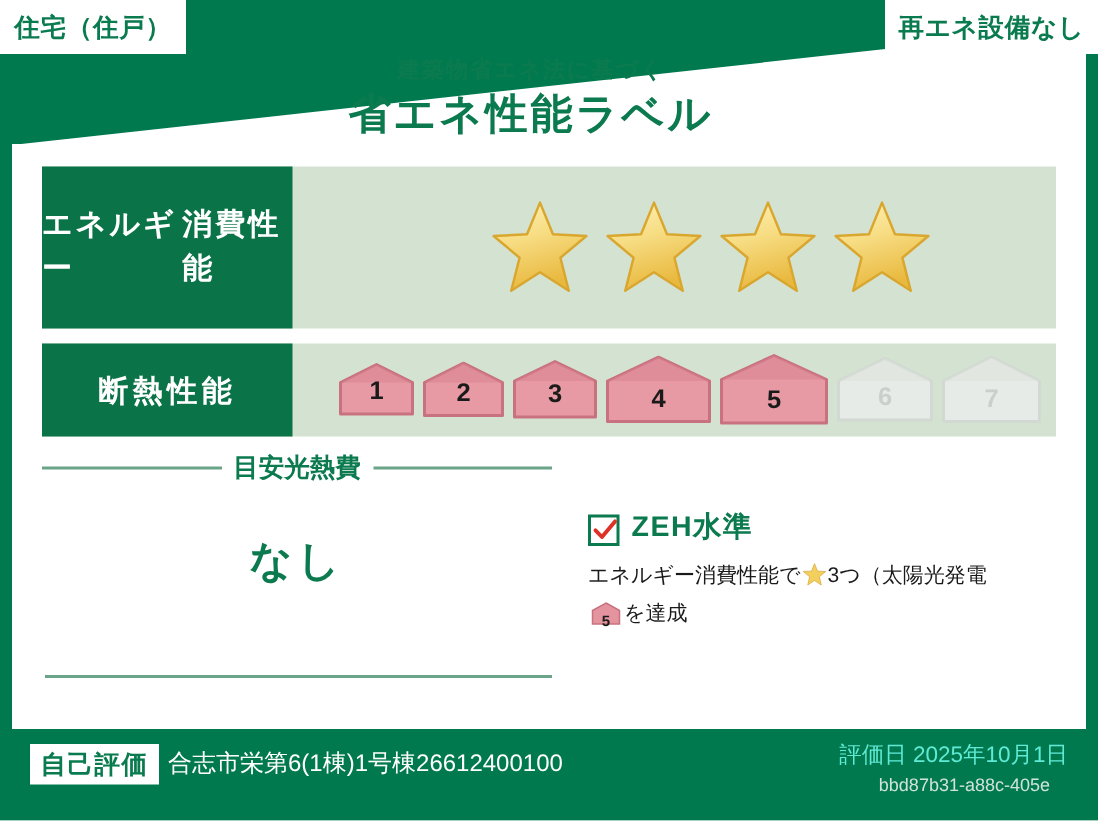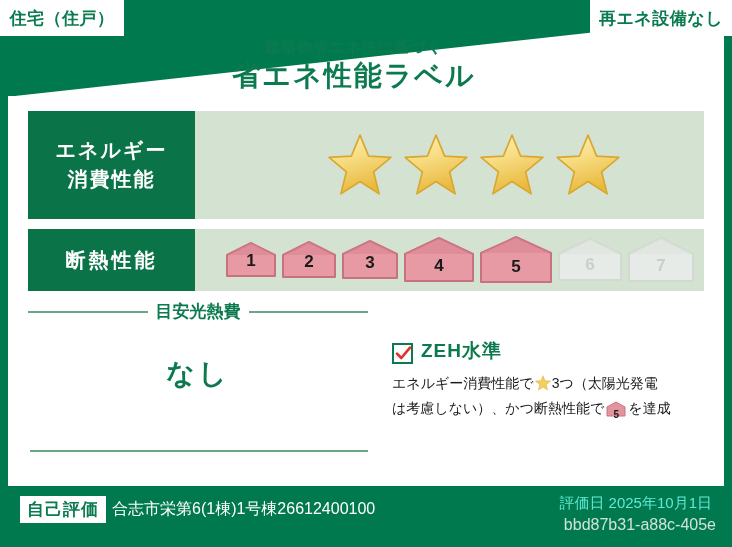--- a/index.html
+++ b/index.html
@@ -81,21 +81,21 @@
     align-items:stretch;
     background:#d4e3d1;
   }
   .row-energy{ left:28px; top:111px; width:676px; height:108px; }
   .row-insul { left:28px; top:229px; width:676px; height:62px; }
 
   .row-label{
     background:#0a7347;
     color:#ffffff;
     font-weight:bold;
-    display:flex;flex-direction:column;
+    display:flex;flex-direction:row;
     align-items:center;justify-content:center;
     flex:0 0 auto;
     box-sizing:border-box;
   }
   .row-energy .row-label{ width:167px; font-size:20px; line-height:1.45; letter-spacing:2px;}
   .row-insul  .row-label{ width:167px; font-size:20px; letter-spacing:3px;justify-content:center;}
 
   .row-content{
     flex:1 1 auto;
     display:flex;
@@ -209,22 +209,22 @@
   }
   .addr{
     position:absolute;left:112px;top:13px;
     color:#ffffff;font-size:16px;letter-spacing:0px;
   }
   .eval-date{
     position:absolute;right:20px;top:8px;
     color:#5eead4;font-size:15px;
   }
   .uuid{
-    position:absolute;right:16px;top:30px;
-    color:#cfe3d8;font-size:16px;
+    position:absolute;right:32px;top:30px;
+    color:#cfe3d8;font-size:12px;
     font-family:"Liberation Sans","DejaVu Sans",sans-serif;
   }
 </style>
 </head>
 <body>
 
 <div id="label">
 
   <div class="diag"></div>
 
@@ -362,21 +362,21 @@
         <svg width="17" height="17" viewBox="0 0 17 17">
           <path d="M2 8.6 L6.3 13 L15 2.6" fill="none" stroke="#e03127" stroke-width="2.6" stroke-linecap="round" stroke-linejoin="round"></path>
         </svg>
       </span>
       <span class="zeh-title">ZEH水準</span>
     </div>
     <div class="zeh-desc">
       <span>エネルギー消費性能で</span><span class="inline-star"><svg width="16" height="16" viewBox="0 0 64 64">
             <polygon points="32,3 40,23 62,24 45,38 50,60 32,48 14,60 19,38 2,24 24,23" fill="#f3cf5e" stroke="#d8a93a" stroke-width="2"></polygon>
           </svg></span><span>3つ（太陽光発電</span><br>
-      <span>は考慮しない）、かつ断熱性能で</span><span class="inline-house"><svg width="20" height="16" viewBox="0 0 40 32">
+      <span class="inline-house"><svg width="20" height="16" viewBox="0 0 40 32">
             <polygon points="20,2 38,12 38,30 2,30 2,12" fill="#e4949f" stroke="#c9727f" stroke-width="2"></polygon>
           </svg><span>5</span></span><span>を達成</span>
     </div>
   </div>
 
   <div class="footer">
     <span class="self-eval">自己評価</span>
     <span class="addr">合志市栄第6(1棟)1号棟26612400100</span>
     <span class="eval-date">評価日 2025年10月1日</span>
     <span class="uuid">bbd87b31-a88c-405e</span>

